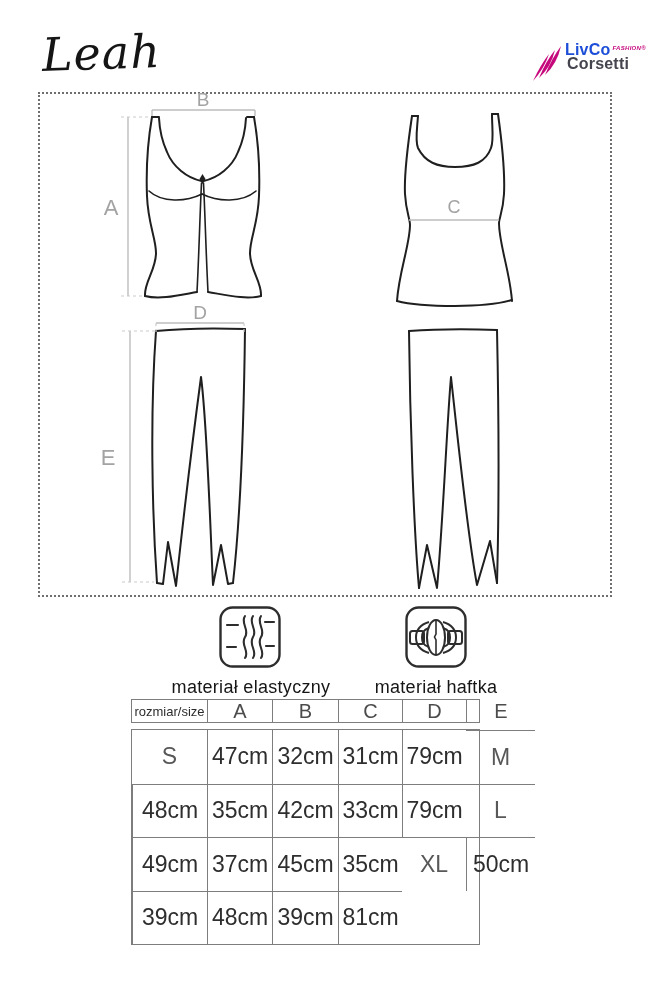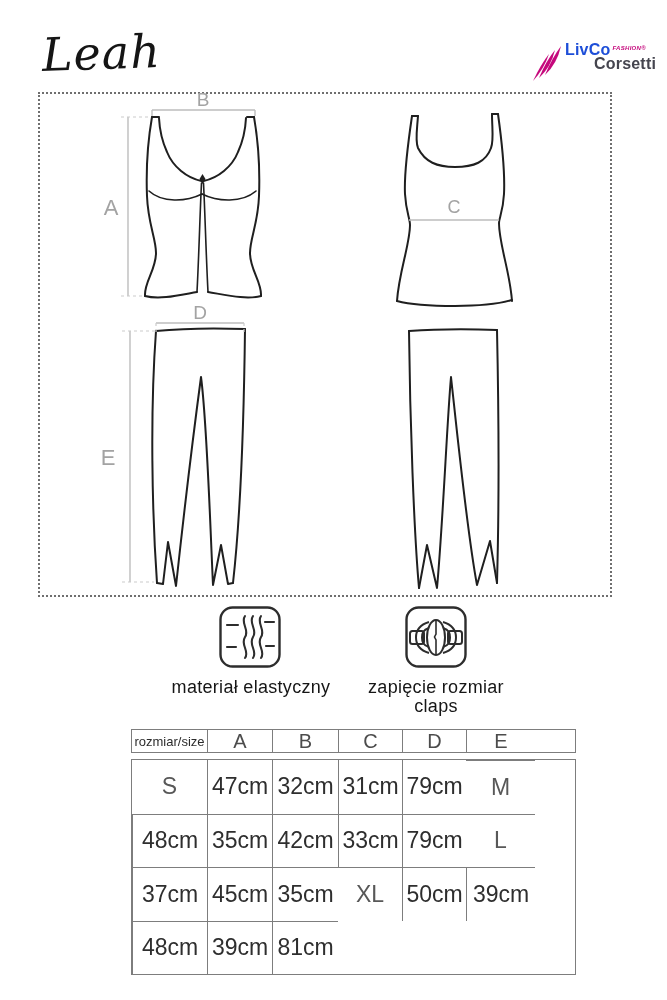--- a/index.html
+++ b/index.html
@@ -7,40 +7,40 @@
         font-family:"Liberation Sans",sans-serif;}
 
   
   .leah{position:absolute;left:42px;top:26px;font-family:"DejaVu Serif",serif;
         font-style:italic;font-size:46px;color:#151515;transform:rotate(-2deg);letter-spacing:1px;}
   .livco{position:absolute;left:531px;top:42px;display:flex;align-items:flex-start;}
   .livco-text{margin-left:2px;line-height:1;}
   .livco-top{display:flex;align-items:flex-start;}
   .livco-name{font-weight:bold;font-size:16px;color:#1d4ed8;letter-spacing:.2px;}
   .livco-fashion{font-size:6px;font-style:italic;font-weight:bold;color:#c5087c;margin-left:2px;margin-top:3px;letter-spacing:.3px;}
-  .livco-corsetti{font-weight:bold;font-size:16px;color:#45454f;margin-left:29px;margin-top:-2px;letter-spacing:.2px;}
+  .livco-corsetti{font-weight:bold;font-size:16px;color:#45454f;margin-left:2px;margin-top:-2px;letter-spacing:.2px;}
 
   
   .diagram-box{position:absolute;left:38px;top:92px;width:574px;height:505px;
                border:2px dotted #6f6f6f;box-sizing:border-box;}
   .diagram-box svg{position:absolute;left:-2px;top:-2px;}
 
   .garment{fill:none;stroke:#1f1f1f;stroke-width:2;stroke-linecap:round;stroke-linejoin:round;}
   .thin{stroke-width:1.6;}
   .measure{stroke:#bdbdbd;stroke-width:1.4;fill:none;}
   .measure-dash{stroke:#cccccc;stroke-width:1.2;fill:none;stroke-dasharray:3 3;}
   .mlabel{fill:#a3a3a3;font-family:"Liberation Sans",sans-serif;}
 
   
   .feature-icon{position:absolute;}
   .feature-caption{position:absolute;width:240px;text-align:center;font-size:18px;
                    line-height:19px;color:#161616;letter-spacing:.3px;}
 
   
-  .size-table{position:absolute;left:131px;top:729px;width:445px;color:#2e2e2e;}
+  .size-table{position:absolute;left:131px;top:699px;width:349px;color:#2e2e2e;}
   .tgrid{display:grid;grid-template-columns:75px 65px 66px 64px 64px 69px;
          border:1px solid #7d7d7d;box-sizing:border-box;background:#fff;}
   .thead{height:24px;}
   .tbody{margin-top:6px;grid-auto-rows:53.5px;}
   .cell{display:flex;align-items:center;justify-content:center;box-sizing:border-box;}
   .tgrid .cell.cleft{border-left:1px solid #7d7d7d;}
   .tbody .cell.ctop{border-top:1px solid #7d7d7d;}
   .hsmall{font-size:13px;color:#2c2c2c;}
   .hletter{font-size:20px;color:#4c4c4c;}
   .sizename{font-size:23px;color:#585858;}
@@ -164,21 +164,21 @@
       <path d="M38,22 C44,24 45,27 45,31.5 C45,36 44,39 38,41"></path>
     </g>
     <ellipse cx="31" cy="31.5" rx="9" ry="17.5" fill="#ffffff" stroke="#2d2d2d" stroke-width="2"></ellipse>
     <path d="M31,14 V28 L29.5,31 L31,34 V49" fill="none" stroke="#2d2d2d" stroke-width="1.6"></path>
   </svg>
 
   <div class="feature-caption" style="left:131px;top:678px;">
     <div>materiał elastyczny</div>
   </div>
   <div class="feature-caption" style="left:316px;top:678px;">
-    <div>zapięcie rozmiar</div>
+    <div>materiał haftka</div>
     <div>claps</div>
   </div>
 
   <div class="size-table">
     <div class="tgrid thead">
       <div class="cell hsmall">rozmiar/size</div>
       <div class="cell hletter cleft">A</div>
       <div class="cell hletter cleft">B</div>
       <div class="cell hletter cleft">C</div>
       <div class="cell hletter cleft">D</div>
@@ -193,20 +193,21 @@
       <div class="cell val cleft">79cm</div>
 
       <div class="cell sizename ctop">M</div>
       <div class="cell val cleft ctop">48cm</div>
       <div class="cell val cleft ctop">35cm</div>
       <div class="cell val cleft ctop">42cm</div>
       <div class="cell val cleft ctop">33cm</div>
       <div class="cell val cleft ctop">79cm</div>
 
       <div class="cell sizename ctop">L</div>
+      <div class="cell val cleft ctop">49cm</div>
       <div class="cell val cleft ctop">37cm</div>
       <div class="cell val cleft ctop">45cm</div>
       <div class="cell val cleft ctop">35cm</div>
 
       <div class="cell sizename ctop">XL</div>
       <div class="cell val cleft ctop">50cm</div>
       <div class="cell val cleft ctop">39cm</div>
       <div class="cell val cleft ctop">48cm</div>
       <div class="cell val cleft ctop">39cm</div>
       <div class="cell val cleft ctop">81cm</div>

